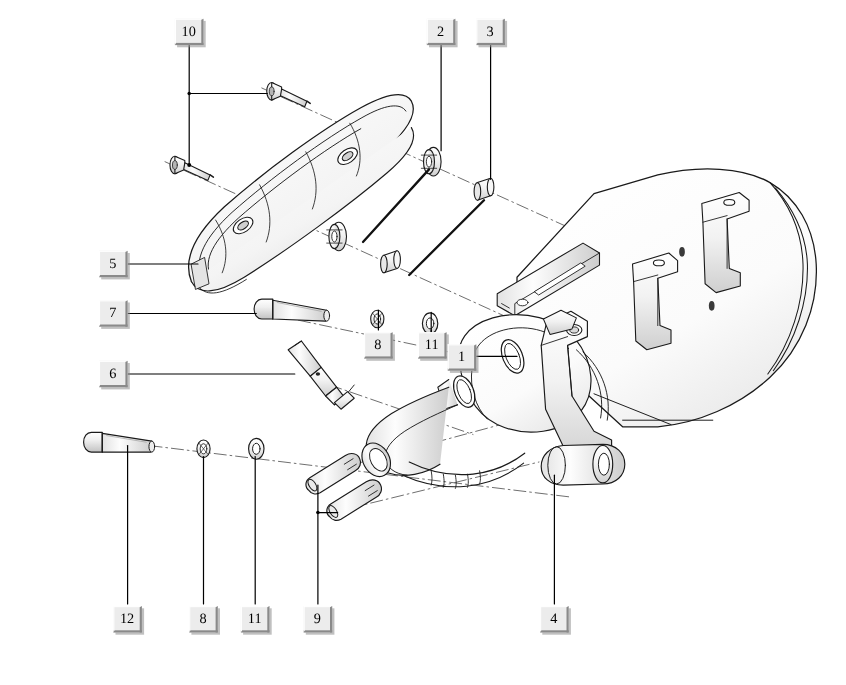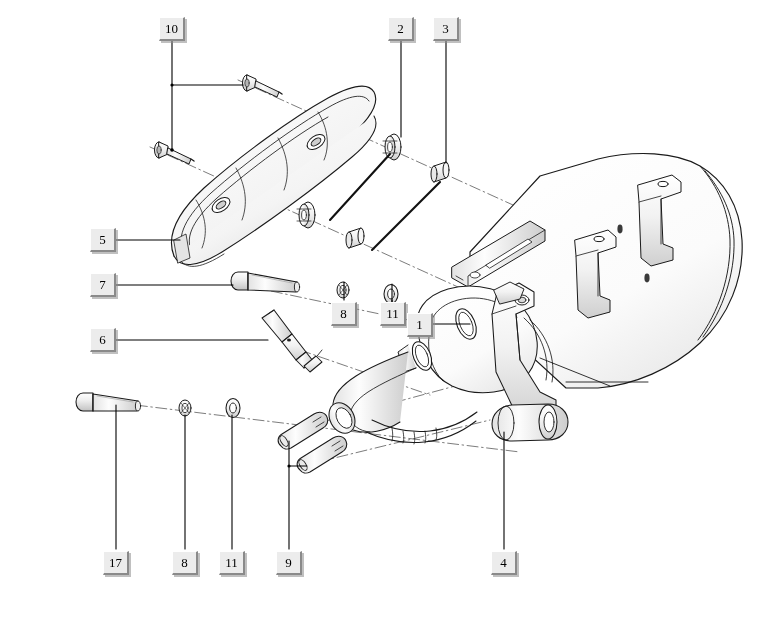--- a/index.html
+++ b/index.html
@@ -443,21 +443,21 @@
   <div class="callout" style="left:331px; top:302px;">
     <span class="cnum">8</span>
   </div>
   <div class="callout" style="left:380px; top:302px;">
     <span class="cnum">11</span>
   </div>
   <div class="callout" style="left:407px; top:313px;">
     <span class="cnum">1</span>
   </div>
   <div class="callout" style="left:103px; top:551px;">
-    <span class="cnum">17</span>
+    <span class="cnum">12</span>
   </div>
   <div class="callout" style="left:172px; top:551px;">
     <span class="cnum">8</span>
   </div>
   <div class="callout" style="left:219px; top:551px;">
     <span class="cnum">11</span>
   </div>
   <div class="callout" style="left:276px; top:551px;">
     <span class="cnum">9</span>
   </div>

